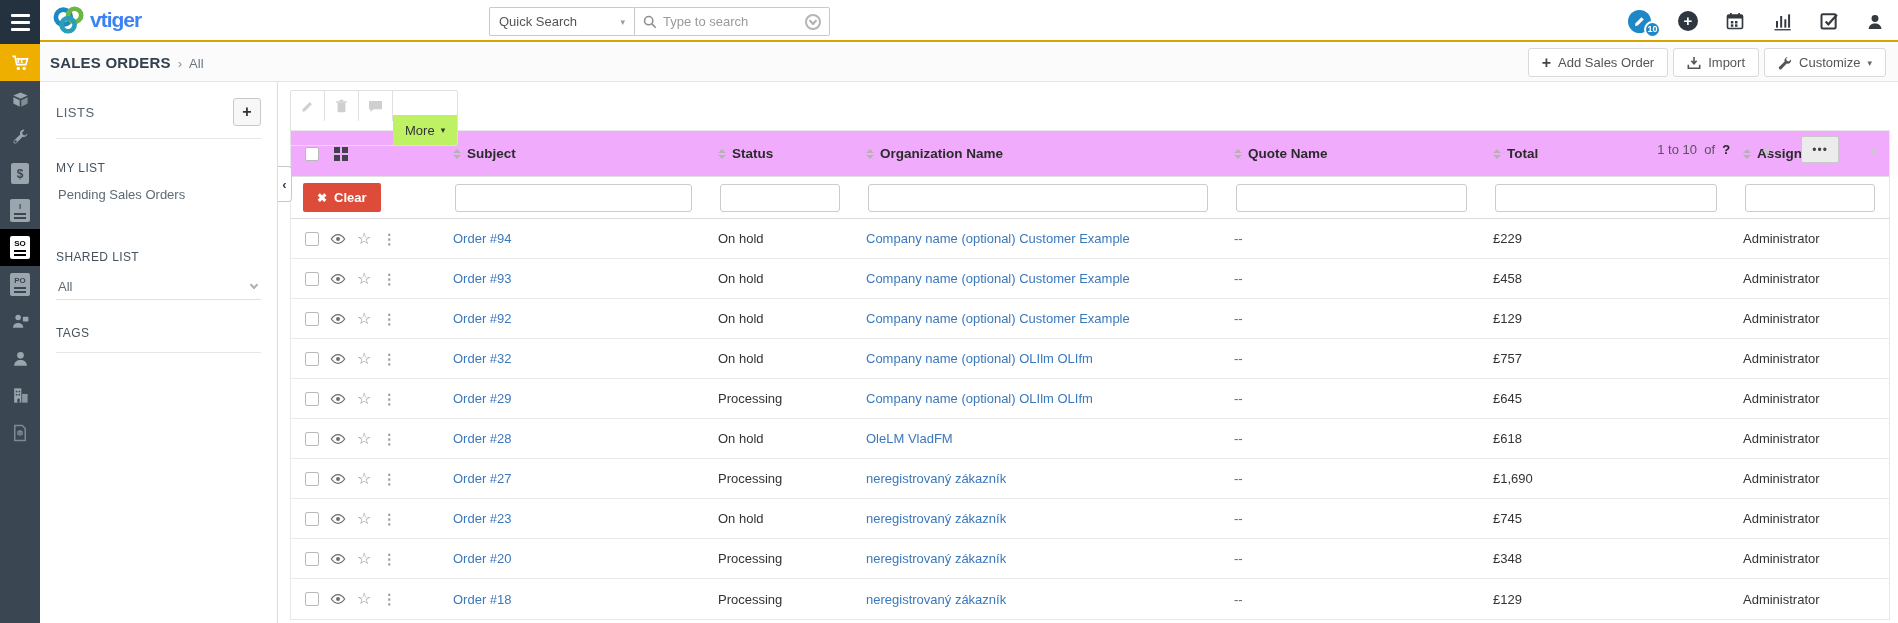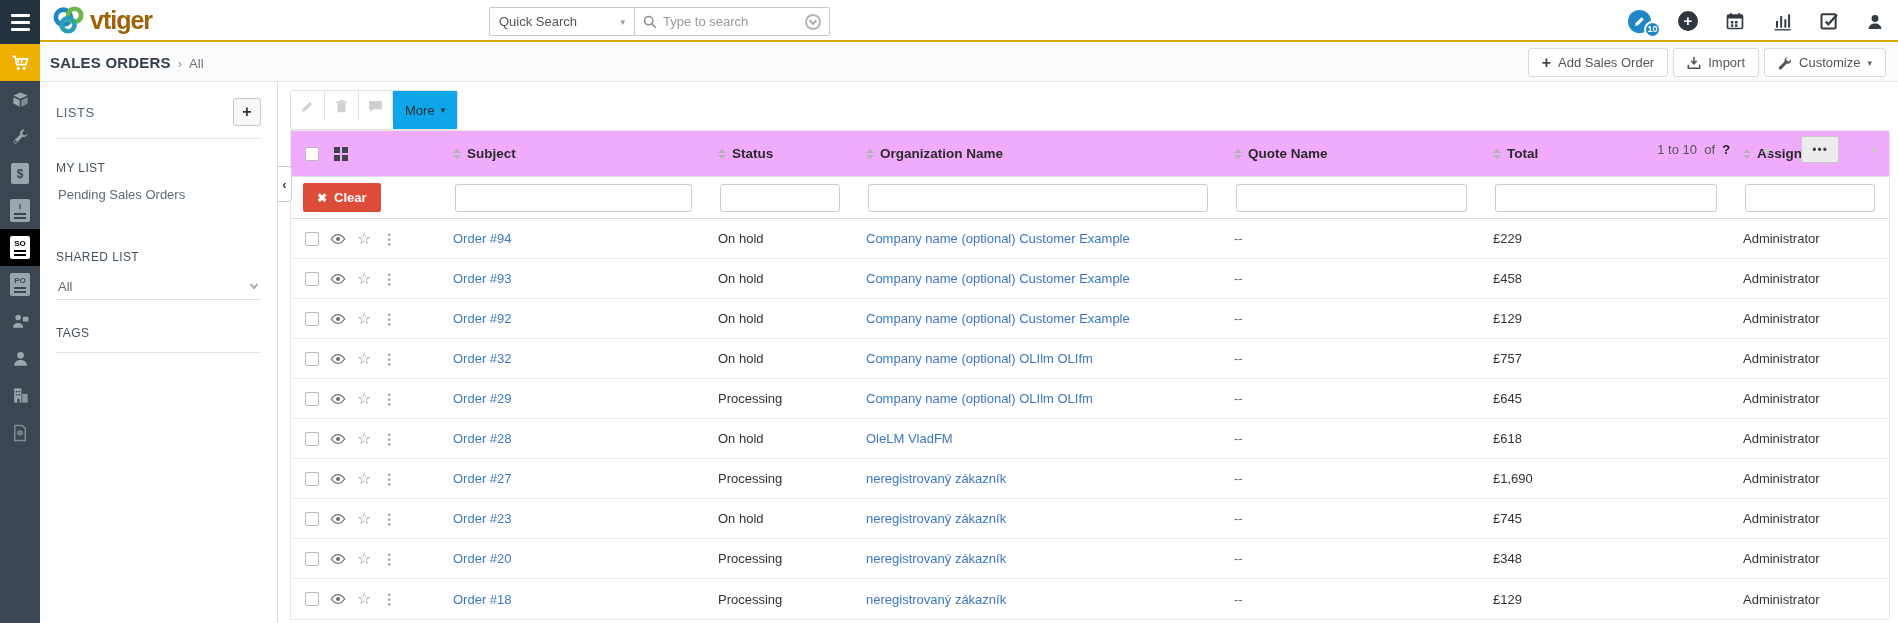--- a/index.html
+++ b/index.html
@@ -4,21 +4,21 @@
 <style>
   * { margin:0; padding:0; box-sizing:border-box; }
   body { font-family:"Liberation Sans", sans-serif; background:#fff; }
   .screen { position:relative; width:1898px; height:623px; overflow:hidden; background:#fff; }
 
   
   .topbar { position:absolute; left:0; top:0; right:0; height:42px; background:#fff; border-bottom:2px solid #D8A400; display:flex; align-items:center; }
   .hamburger { position:absolute; left:0; top:0; width:40px; height:44px; background:#24313E; display:flex; flex-direction:column; justify-content:center; align-items:center; gap:4px; cursor:pointer; z-index:5; }
   .hamburger i { display:block; width:19px; height:3px; background:#fff; border-radius:1px; }
   .logo { display:flex; align-items:center; gap:4px; margin-left:52px; }
-  .logo-text { font-size:25px; font-weight:bold; color:#a16207; letter-spacing:-1px; }
+  .logo-text { font-size:21px; font-weight:bold; color:#3b82f6; letter-spacing:-1px; }
   .search-wrap { position:absolute; left:489px; top:7px; display:flex; height:29px; }
   .quick-select { width:145px; border:1px solid #c9c9c9; border-right:none; border-radius:2px 0 0 2px; background:#fff; display:flex; align-items:center; justify-content:space-between; padding:0 9px; font-size:13px; color:#555; cursor:pointer; }
   .quick-select .caret { color:#999; font-size:9px; }
   .search-box { width:196px; border:1px solid #c9c9c9; border-radius:0 2px 2px 0; display:flex; align-items:center; padding:0 8px; gap:6px; background:#fff; }
   .search-box input { border:none; outline:none; flex:1; font-size:13px; color:#a21caf; font-family:"Liberation Sans",sans-serif; min-width:0; }
   .search-box input::placeholder { color:#9a9a9a; }
   .circle-chevron { width:16px; height:16px; border-radius:50%; border:2px solid #b5b5b5; display:flex; align-items:center; justify-content:center; flex:none; }
   .circle-chevron .chev { margin-top:-2px; }
   .chev { width:6px; height:6px; border-right:2px solid #b0b0b0; border-bottom:2px solid #b0b0b0; transform:rotate(45deg); }
   .top-icons { position:absolute; right:14px; top:0; height:42px; display:flex; align-items:center; gap:27px; }
@@ -62,21 +62,21 @@
   .lp-item { margin-top:12px; font-size:13px; color:#5c6a75; padding-left:2px; cursor:pointer; }
   .lp-select { margin-top:10px; height:26px; display:flex; align-items:center; justify-content:space-between; border-bottom:1px solid #e0e0e0; font-size:13px; color:#5c6a75; padding:0 4px 0 2px; cursor:pointer; }
   .tags-divider { height:1px; background:#e6e6e6; margin-top:12px; }
 
   
   .main { position:absolute; left:278px; top:82px; right:0; bottom:0; background:#fff; }
   .collapse-tab { position:absolute; left:0; top:84px; width:14px; height:36px; background:#fff; border:1px solid #c9c9c9; border-left:none; border-radius:0 4px 4px 0; display:flex; align-items:center; justify-content:center; font-size:13px; font-weight:bold; color:#2C4257; cursor:pointer; z-index:4; }
   .action-bar { position:relative; height:48px; }
   .tool-group { position:absolute; left:12px; top:8px; display:flex; border:1px solid #e0e0e0; border-radius:2px; overflow:hidden; }
   .tool-btn { width:34px; height:30px; background:#fff; display:flex; align-items:center; justify-content:center; border-right:1px solid #e0e0e0; cursor:default; }
-  .more-btn { height:38px; background:#0ea5e9; display:flex; align-items:center; gap:6px; padding:0 12px; font-size:13px; color:#333; cursor:pointer; }
+  .more-btn { height:30px; background:#bef264; display:flex; align-items:center; gap:6px; padding:0 12px; font-size:13px; color:#333; cursor:pointer;margin-top:24px; }
   .more-btn .caret { font-size:9px; color:#333; }
   .paging { position:absolute; right:14px; top:10px; display:flex; align-items:center; gap:26px;margin-top:44px; }
   .paging-text { font-size:13px; color:#555; }
   .paging-text b { color:#222; }
   .page-arrow { font-size:11px; color:#c9c9c9; cursor:default; padding:0 4px; }
   .dots-btn { width:38px; height:27px; border:1px solid #c9c9c9; border-radius:2px; background:#ececec; color:#444; font-size:12px; letter-spacing:1px; display:flex; align-items:center; justify-content:center; cursor:pointer; }
 
   
   .table { margin:0 8px 0 12px; border:1px solid #e8e8e8; }
   .cols { display:grid; grid-template-columns:150px 265px 148px 368px 259px 250px 1fr; align-items:center; }

